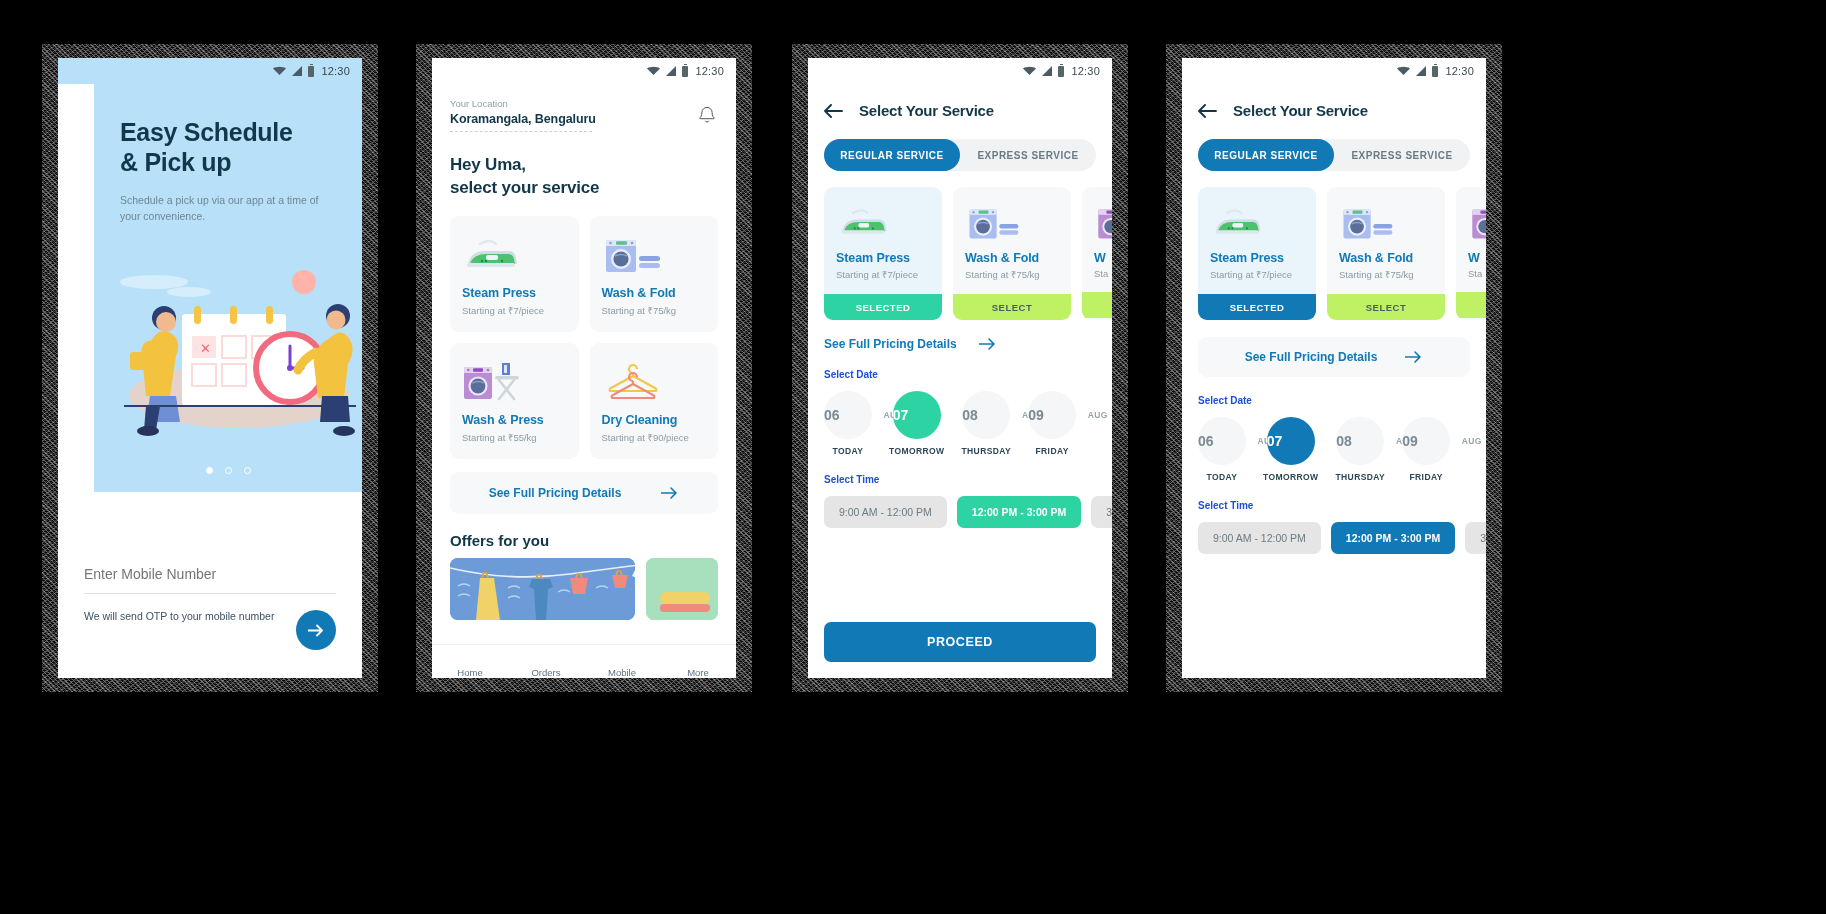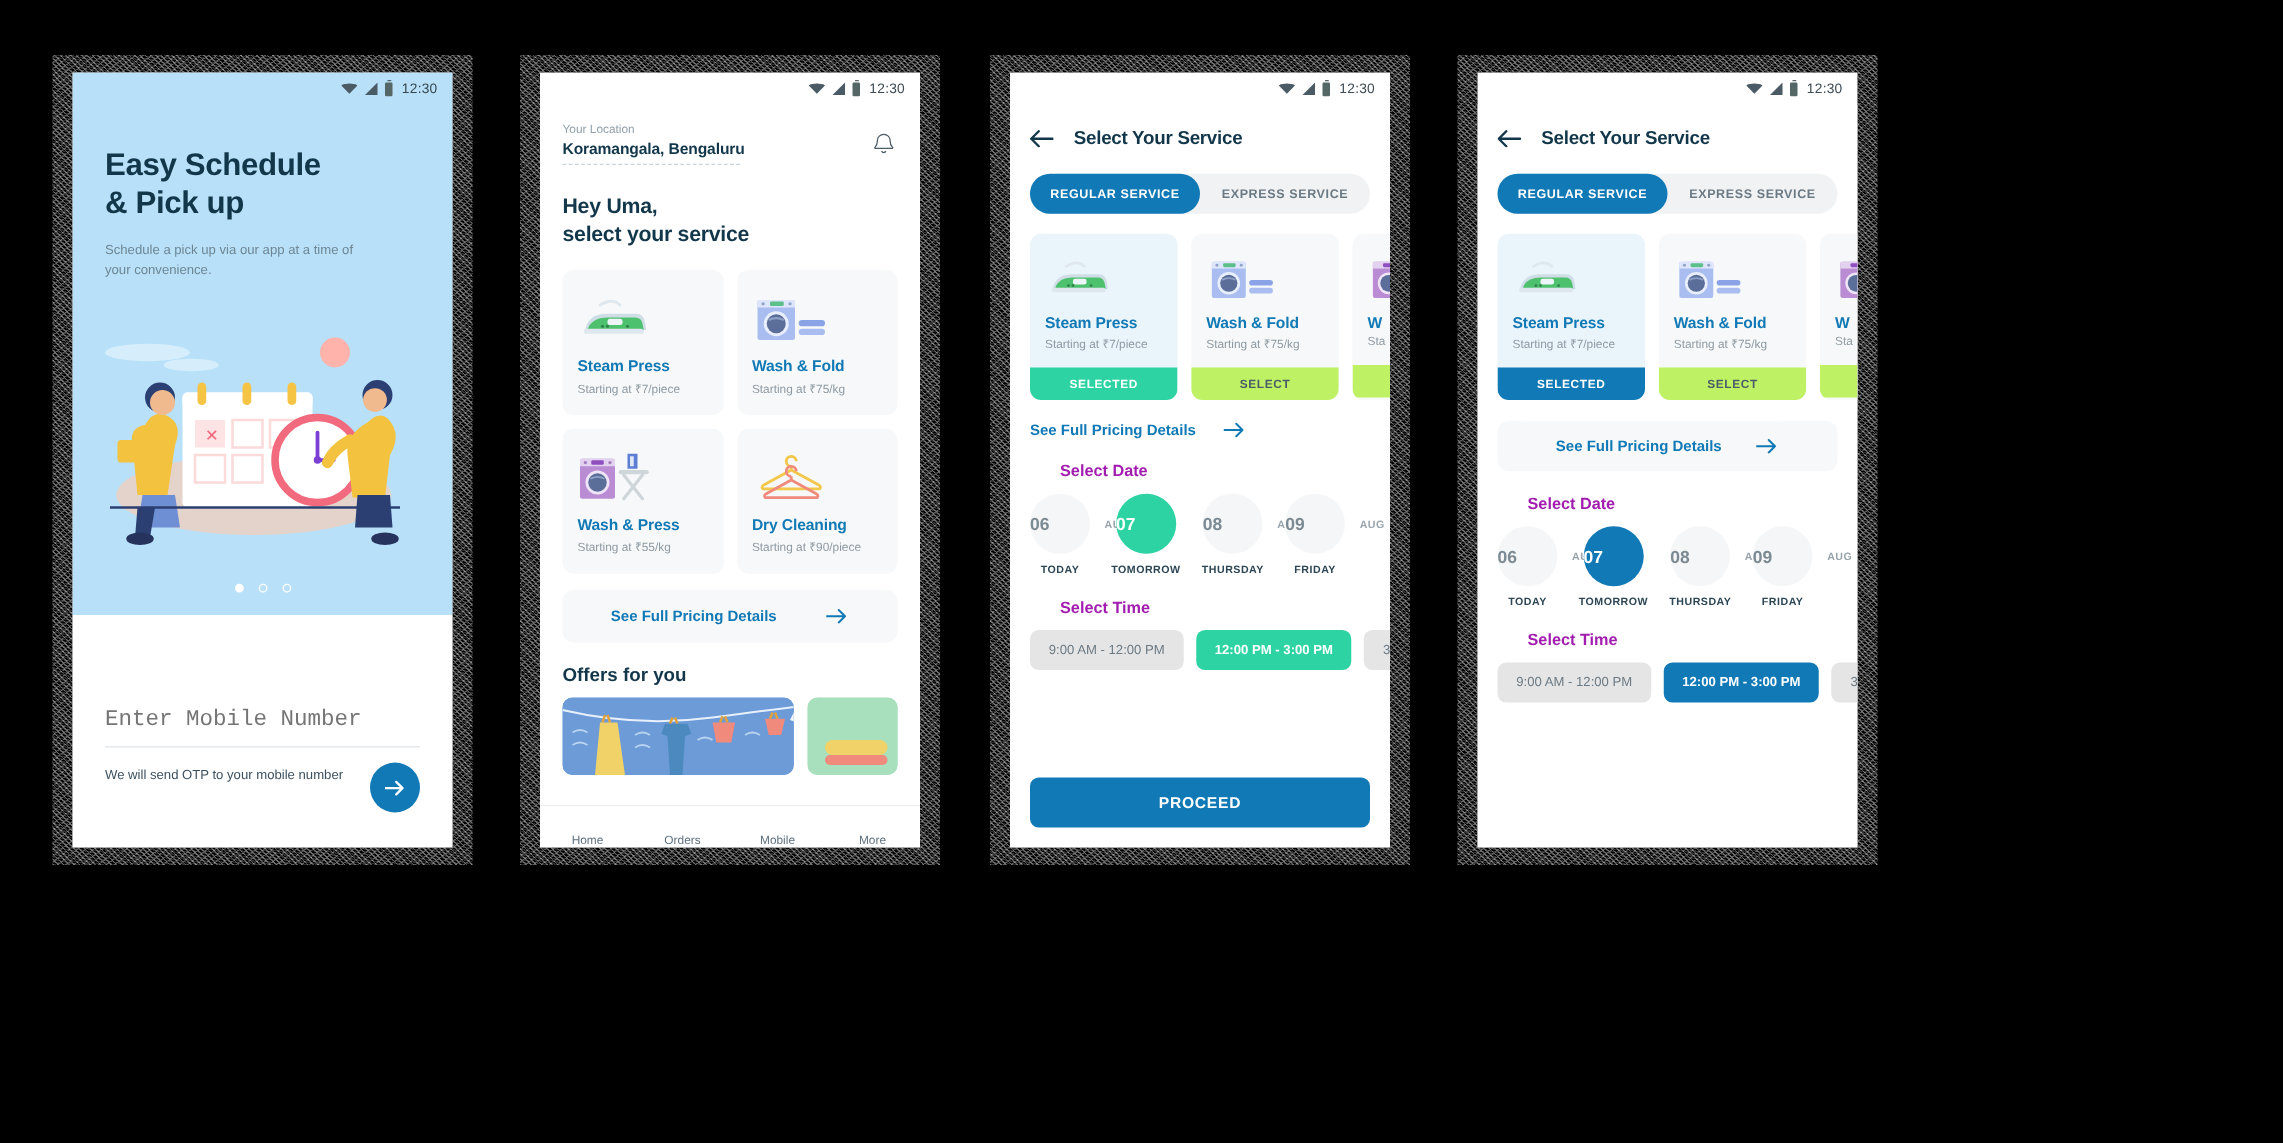--- a/index.html
+++ b/index.html
@@ -58,21 +58,21 @@
   .ic-sig  { width: 12px; height: 10px; }
   .ic-bat  { width: 6px; height: 11px; background: #566;
              border-radius: 1px; position: relative; }
   .ic-bat::after { content:""; position:absolute; top:-2px; left:1.5px;
                    width:3px; height:1.5px; background:#566; }
   .clock { margin-left: 2px; font-size: 11px; letter-spacing: .2px; }
 
   
   .hero {
     background: #b8e1f9; padding: 0 26px;
-    flex: 0 0 408px; position: relative; overflow: hidden;
+    flex: 0 0 408px; position: relative; overflow: hidden; margin-left: 36px;
   }
   .hero h1 {
     margin-top: 34px;
     font-size: 25px; line-height: 1.18; font-weight: 700;
     color: #12374a; letter-spacing: -.3px;
   }
   .hero p {
     margin-top: 16px; font-size: 10.5px; line-height: 1.5;
     color: #6e8694; max-width: 200px;
   }
@@ -80,26 +80,26 @@
   .dots {
     position: absolute; bottom: 18px; left: 0; right: 0;
     display: flex; justify-content: center; gap: 12px;
   }
   .dot { width: 7px; height: 7px; border-radius: 50%; border: 1.3px solid #fff; }
   .dot.active { background: #fff; }
 
   .loginarea { flex: 1; padding: 0 26px; position: relative; background: #fff; }
   .mobinput {
     margin-top: 74px;
-    font-size: 18px; color: #a7b1b8;
+    font-size: 14px; color: #a7b1b8;
     padding-bottom: 11px;
     border-bottom: 1px solid #dfe4e7;
     width: 100%; border-top: 0; border-left: 0; border-right: 0;
     outline: none; background: transparent;
-    font-family: Liberation Mono, monospace;
+    font-family: Liberation Sans, sans-serif;
   }
   .otphint { margin-top: 16px; font-size: 10.5px; color: #3c5160; }
   .fab {
     position: absolute; right: 26px; bottom: 28px;
     width: 40px; height: 40px; border-radius: 50%;
     background: #1179b5; border: none; cursor: pointer;
     display: flex; align-items: center; justify-content: center;
   }
 
   
@@ -168,21 +168,21 @@
   }
 
   .pricelink3 { margin-top: 17px; display: flex; align-items: center; gap: 22px; cursor: pointer; }
   .pricelink3 span { font-size: 12px; color: #1179b5; font-weight: 600; }
   .pricebar4 {
     margin-top: 17px; background: #f6f8fa; border-radius: 9px; height: 40px;
     display: flex; align-items: center; justify-content: center; gap: 28px; cursor: pointer;
   }
   .pricebar4 span { font-size: 12px; color: #1179b5; font-weight: 600; }
 
-  .sect-h { margin-top: 18px; font-size: 13px; font-weight: 700; color: #a21caf; margin-left: 24px; }
+  .sect-h { margin-top: 18px; font-size: 10px; font-weight: 700; color: #1d4ed8; }
 
   .daterow { margin-top: 11px; display: flex; gap: 17px; }
   .daycol { display: flex; flex-direction: column; align-items: center; cursor: pointer; }
   .daycirc {
     width: 48px; height: 48px; border-radius: 50%; background: #f5f6f7;
     display: flex; flex-direction: row; align-items: center; justify-content: flex-start; gap: 44px;
   }
   .daycirc .dd { font-size: 14px; font-weight: 700; color: #7b8a93; line-height: 1; }
   .daycirc .mm { font-size: 8.5px; font-weight: 700; color: #97a4ac; margin-top: 0; letter-spacing: .4px; }
   .daycirc.sel .dd, .daycirc.sel .mm { color: #fff; }

